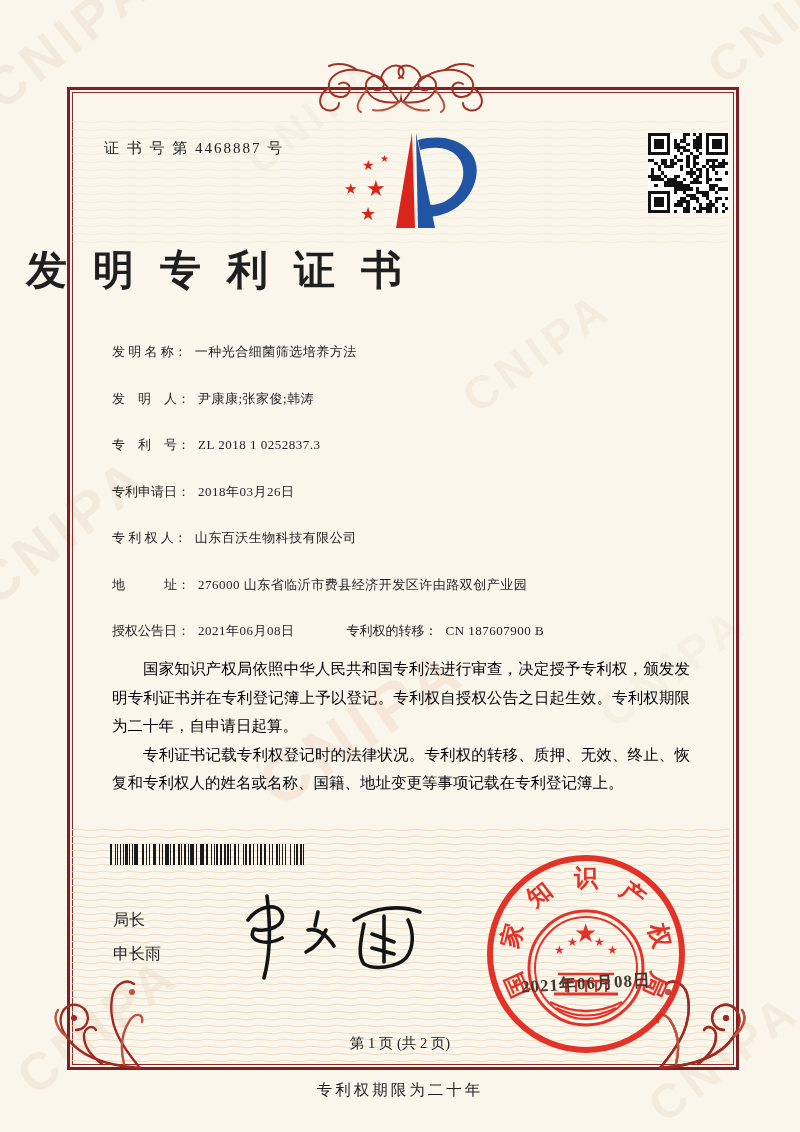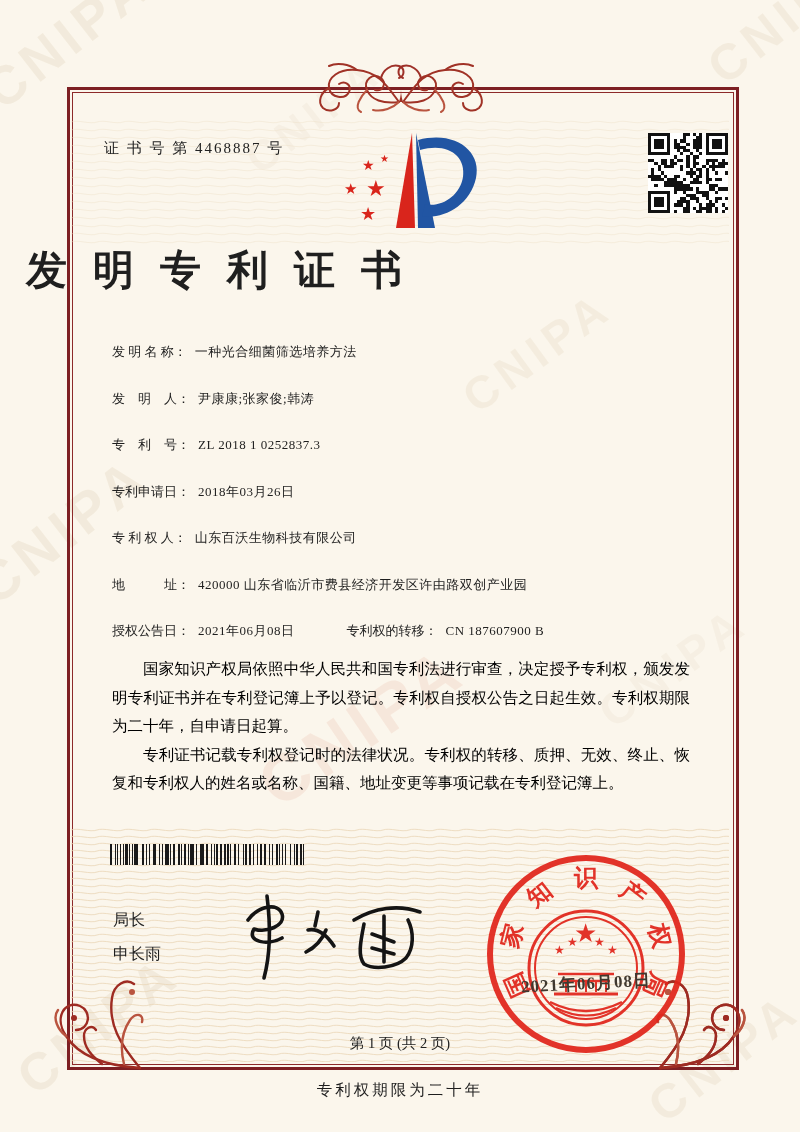--- a/index.html
+++ b/index.html
@@ -401,21 +401,21 @@
     <div class="frow">
       <span class="flabel">专利申请日：</span>
       <span class="fval">2018年03月26日</span>
     </div>
     <div class="frow">
       <span class="flabel">专 利 权 人：</span>
       <span class="fval">山东百沃生物科技有限公司</span>
     </div>
     <div class="frow">
       <span class="flabel">地　　　址：</span>
-      <span class="fval">420000 山东省临沂市费县经济开发区许由路双创产业园</span>
+      <span class="fval">276000 山东省临沂市费县经济开发区许由路双创产业园</span>
     </div>
     <div class="frow">
       <span class="flabel">授权公告日：</span>
       <span class="fval">2021年06月08日</span>
       <span class="fpair2">
         <span class="flabel">专利权的转移：</span>
         <span class="fval">CN 187607900 B</span>
       </span>
     </div>
   </div>

